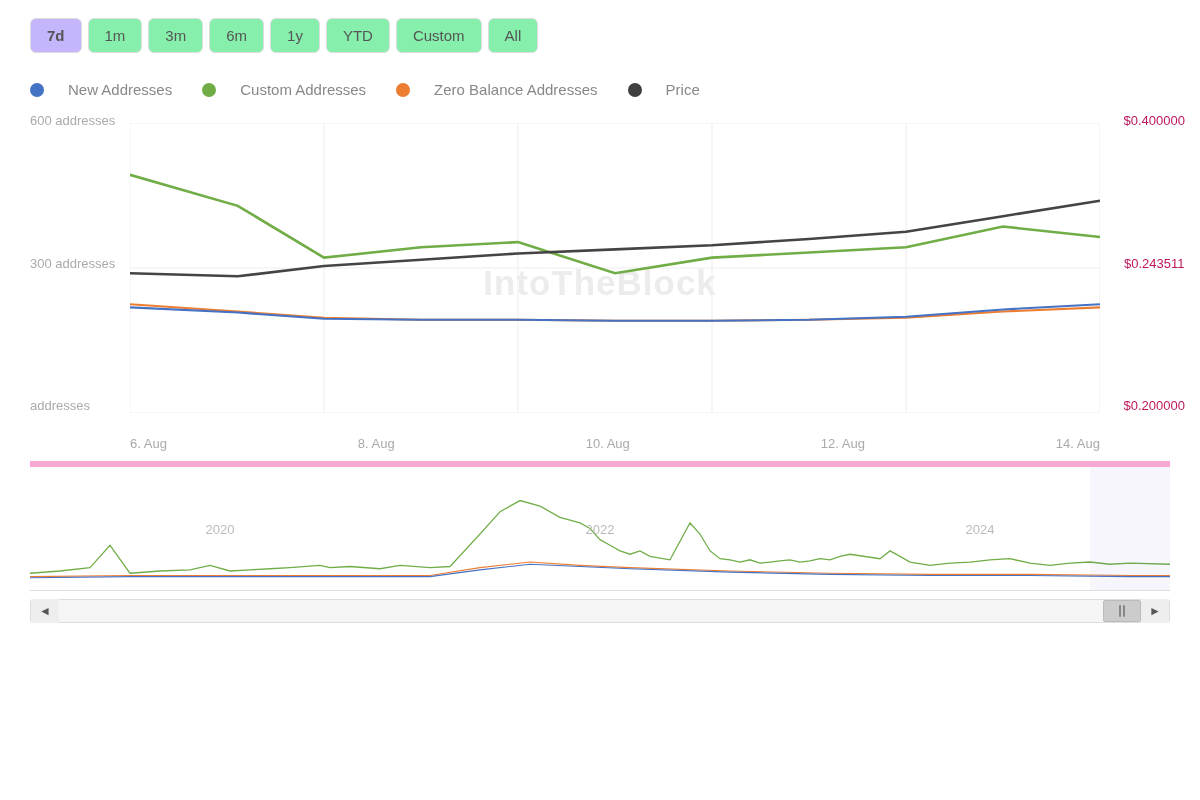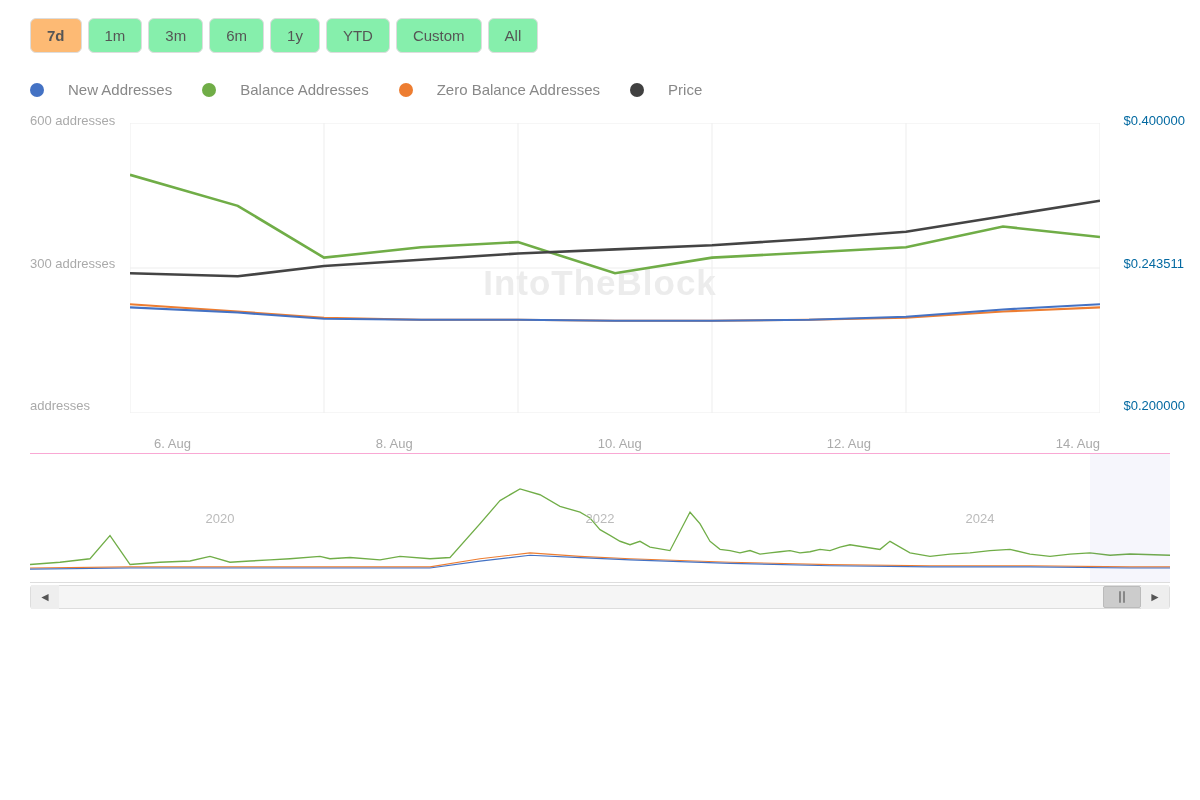--- a/index.html
+++ b/index.html
@@ -22,21 +22,21 @@
     .time-btn {
       padding: 8px 16px;
       border: 1px solid #ddd;
       background: #86efac;
       border-radius: 6px;
       font-size: 15px;
       color: #555;
       cursor: pointer;
     }
     .time-btn.active {
-      background: #fdba74;
+      background: #c4b5fd;
       font-weight: 600;
     }
 
     .legend {
       display: flex;
       flex-wrap: wrap;
       padding: 10px 30px 5px 30px;
       gap: 8px 30px;
     }
 
@@ -75,22 +75,22 @@
 
     .chart-labels-right {
       position: absolute;
       right: 15px;
       top: 0;
       bottom: 40px;
       display: flex;
       flex-direction: column;
       justify-content: space-between;
       font-size: 13px;
-      color: #0369a1;
-      text-align: left;
+      color: #be185d;
+      text-align: center;
     }
 
     .chart-svg-container {
       position: absolute;
       left: 130px;
       right: 100px;
       top: 10px;
       bottom: 40px;
     }
 
@@ -115,29 +115,28 @@
 
     .x-labels {
       position: absolute;
       left: 130px;
       right: 100px;
       bottom: 2px;
       display: flex;
       justify-content: space-between;
       font-size: 13px;
       color: #aaa;
-      margin-left: 24px;
     }
 
     
     .mini-chart-area {
       position: relative;
-      margin: 0 30px;
+      margin: 8px 30px;
       height: 130px;
-      border-top: 1px solid #f9a8d4;
+      border-top: 6px solid #f9a8d4;
       border-bottom: 1px solid #ddd;
     }
 
     .mini-chart-svg {
       width: 100%;
       height: 100%;
     }
 
     .mini-year-labels {
       position: absolute;
@@ -229,21 +228,21 @@
     <button class="time-btn">All</button>
   </div>
 
 <div class="legend">
 <div class="legend-item">
     <span class="legend-dot" style="background:#4472c4"></span>
     <span>New Addresses</span>
   </div>
     <div class="legend-item">
     <span class="legend-dot" style="background:#70ad47"></span>
-    <span>Balance Addresses</span>
+    <span>Custom Addresses</span>
   </div>
     <div class="legend-item">
     <span class="legend-dot" style="background:#ed7d31"></span>
     <span>Zero Balance Addresses</span>
   </div>
     <div class="legend-item">
     <span class="legend-dot" style="background:#404040"></span>
     <span>Price</span>
   </div>
   </div>

